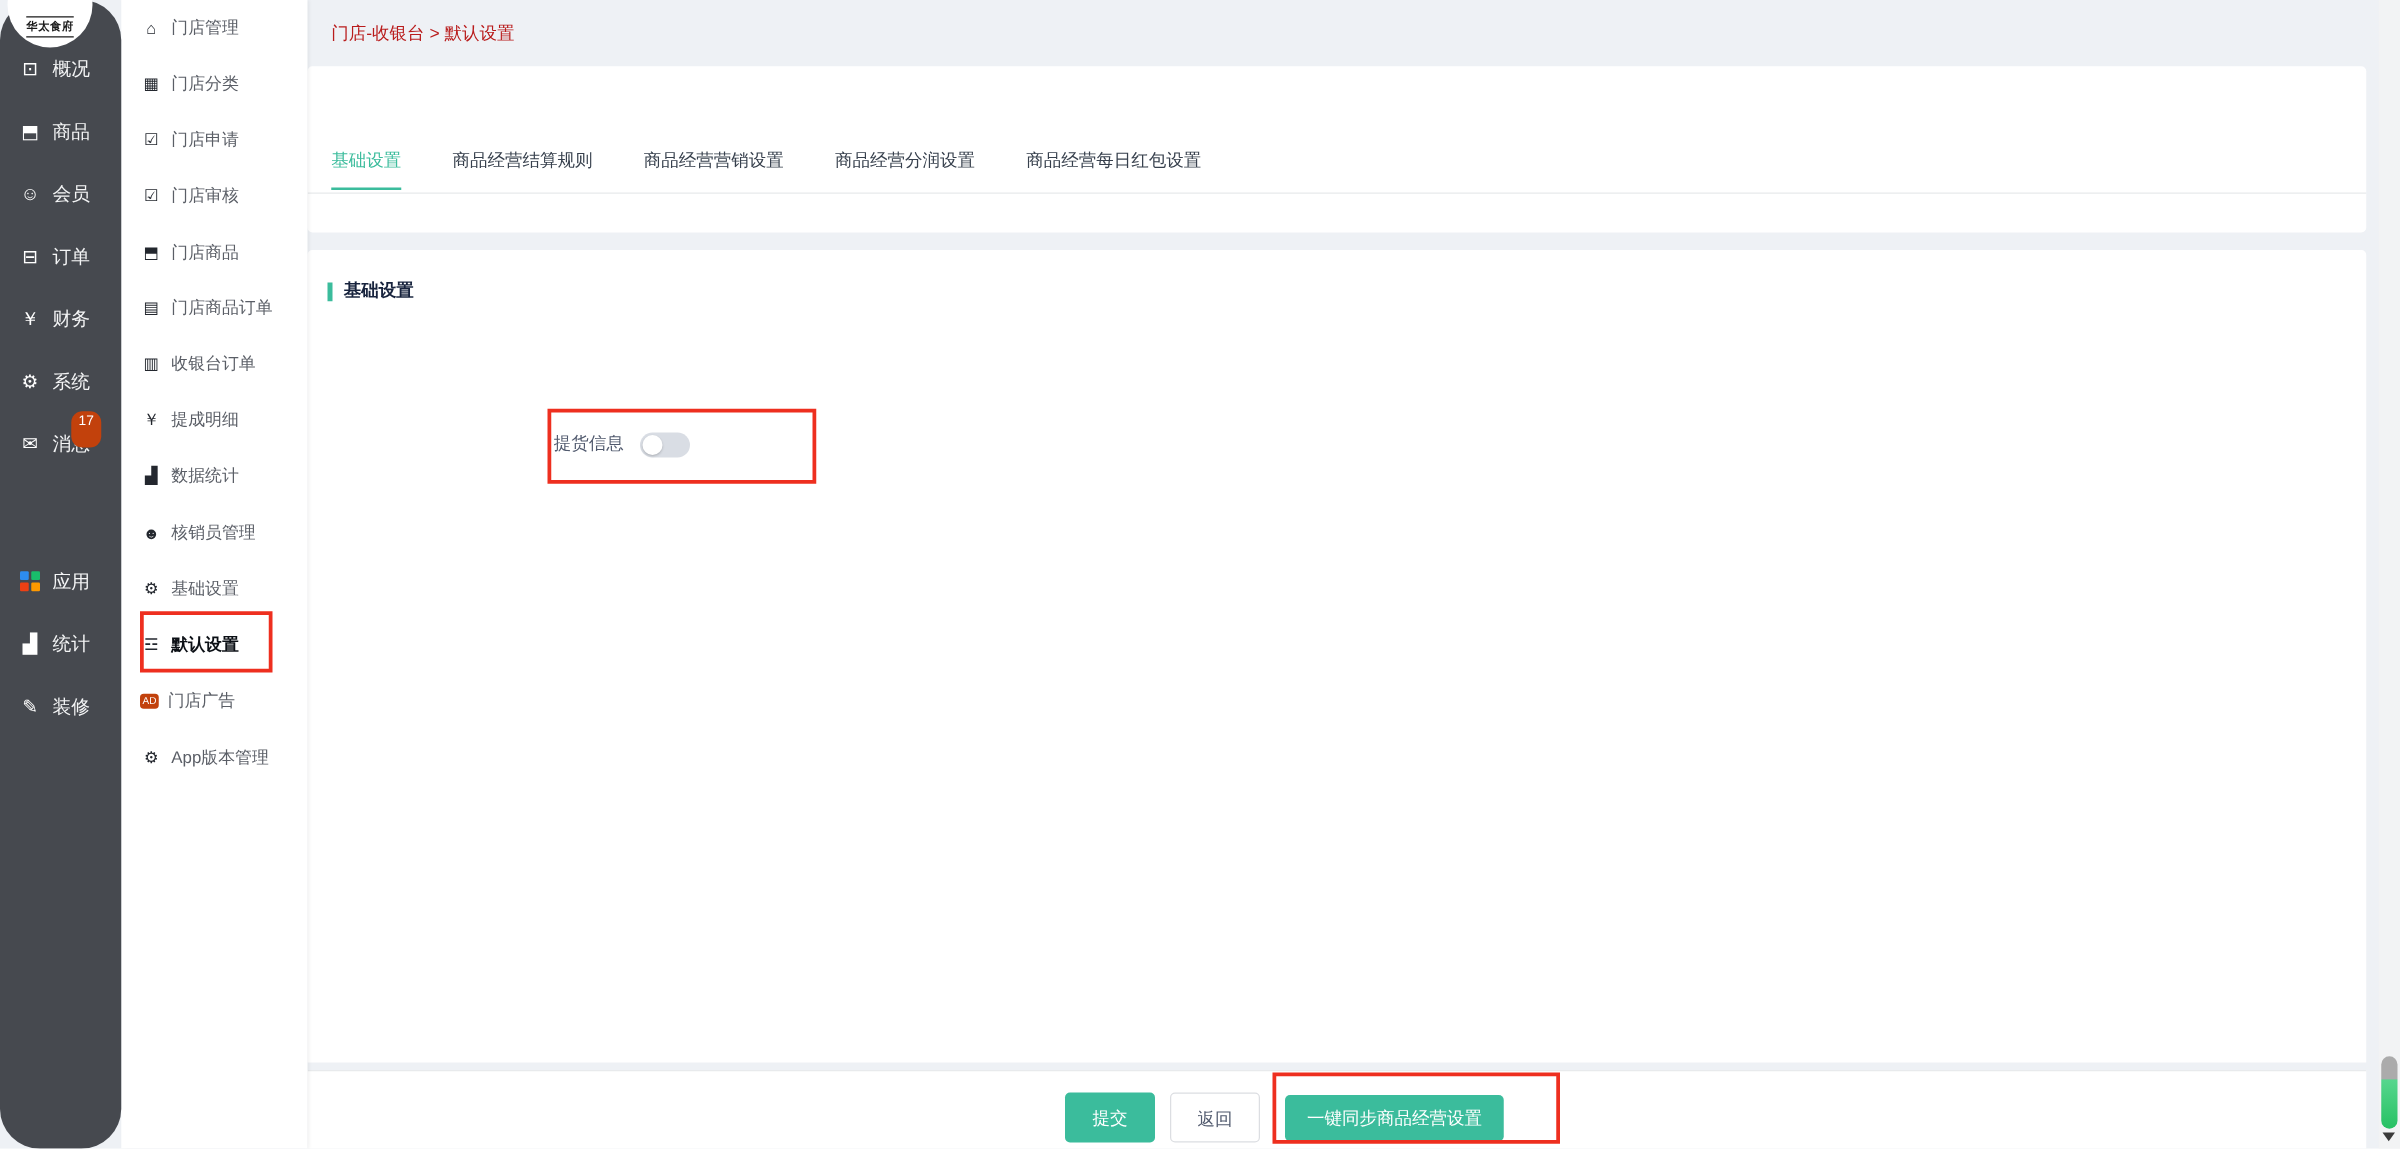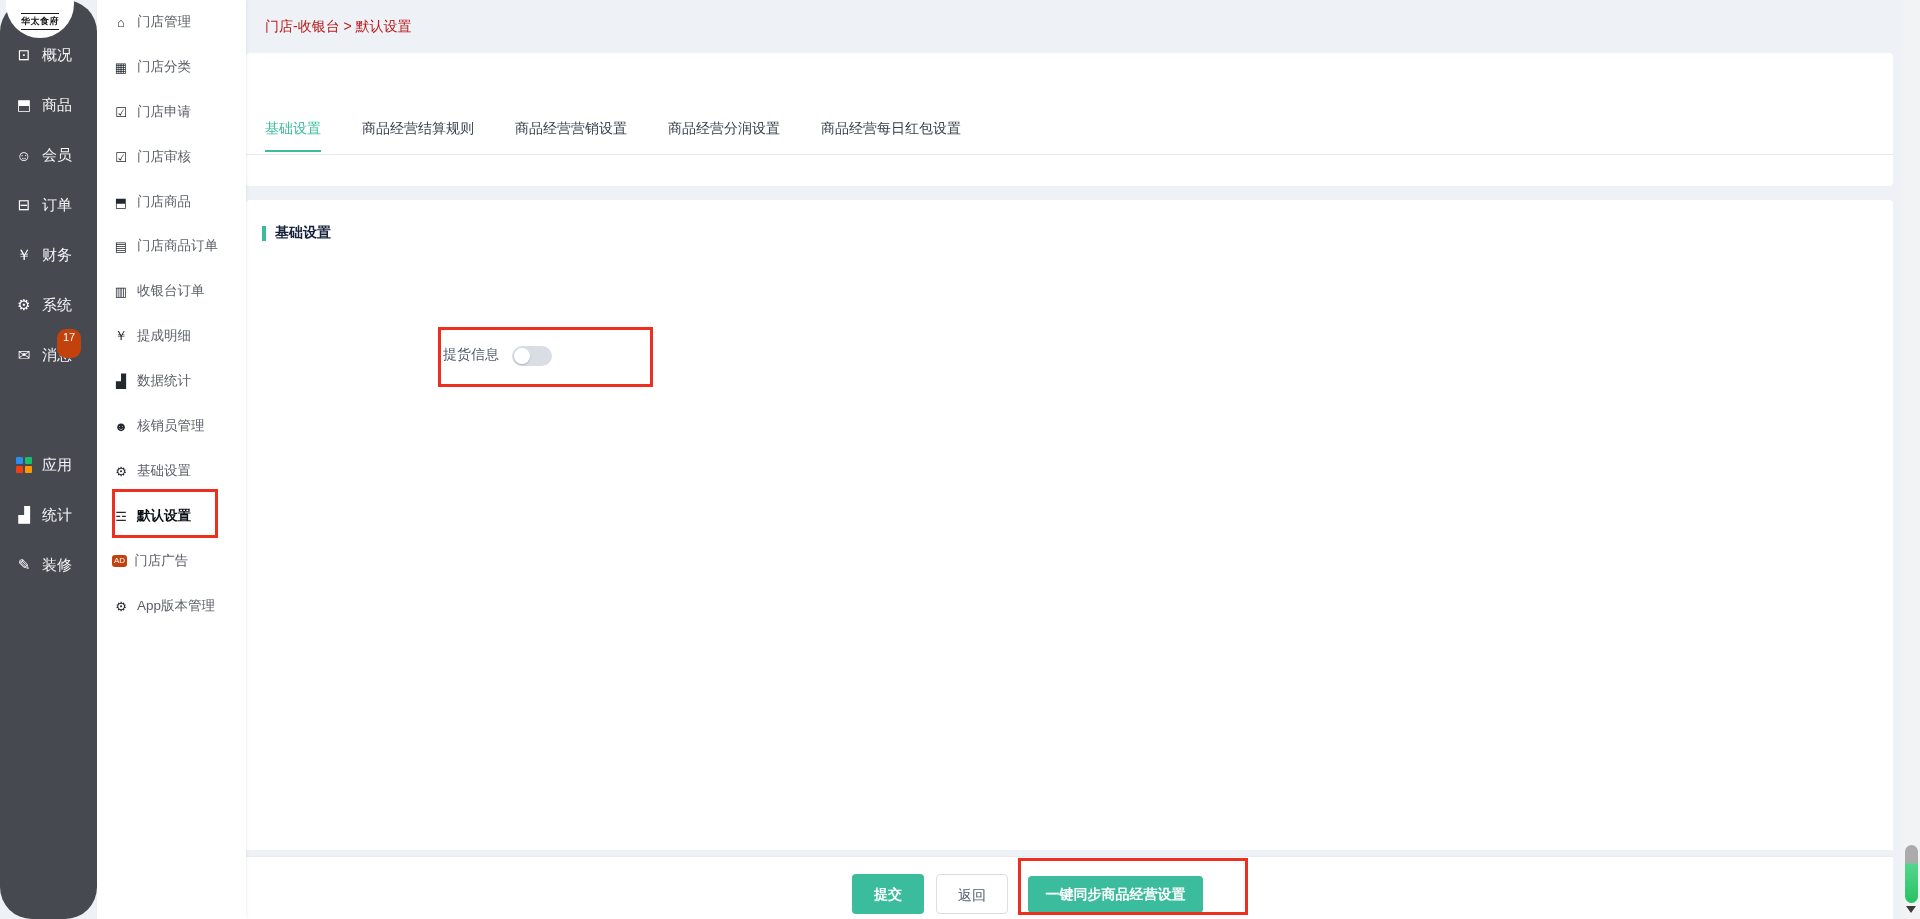--- a/index.html
+++ b/index.html
@@ -55,21 +55,21 @@
   .radio.unchecked { background:#fff; border:1px solid #dcdee2; }
   .radiolabel { position:absolute; top:0; line-height:22px; cursor:pointer; }
   .radiolabel.sel { color:var(--accent); }
   .pickrow { position:absolute; left:197px; top:146px; height:24px; display:flex; align-items:flex-start; }
   .pickrow .lbl { color:#515a6e; margin-right:13px; }
   .switch { position:relative; width:40px; height:20px; border-radius:10px; background:#d9dde4; cursor:pointer; }
   .switch .knob { position:absolute; left:2px; top:2px; width:16px; height:16px; border-radius:50%; background:#fff; box-shadow:0 1px 2px rgba(0,0,0,.2); }
   
   .footer { position:absolute; left:246px; top:856px; width:1647px; height:63px; background:#fff; border-top:1px solid #e8eaec; }
   .btn { position:absolute; top:17px; height:40px; border-radius:4px; font-size:14px; text-align:center; line-height:40px; cursor:pointer; font-family:inherit; }
-  .btn.green { background:var(--accent); color:#fff; border:none;font-weight:bold; }
+  .btn.green { background:var(--accent); color:#fff; border:none; }
   .btn.plain { background:#fff; color:#515a6e; border:1px solid #dcdee2; }
   #btn-submit { left:606px; width:72px; }
   #btn-back { left:690px; width:72px; }
   #btn-sync { left:782px; top:19px; width:175px; height:37px; line-height:37px; }
   
   .scroll { position:absolute; right:0; top:0; width:17px; height:919px; background:#f2f3f4; z-index:30; }
   .thumb { position:absolute; left:2px; top:845px; width:13px; height:58px; border-radius:7px;
            background:linear-gradient(180deg,#ababab 0 18px,#55d68d 19px,#27c163 100%); cursor:pointer; }
   .downarrow { position:absolute; left:3px; top:906px; width:0; height:0; cursor:pointer;
                border-left:5.5px solid transparent; border-right:5.5px solid transparent; border-top:7px solid #3a3a3a; }

